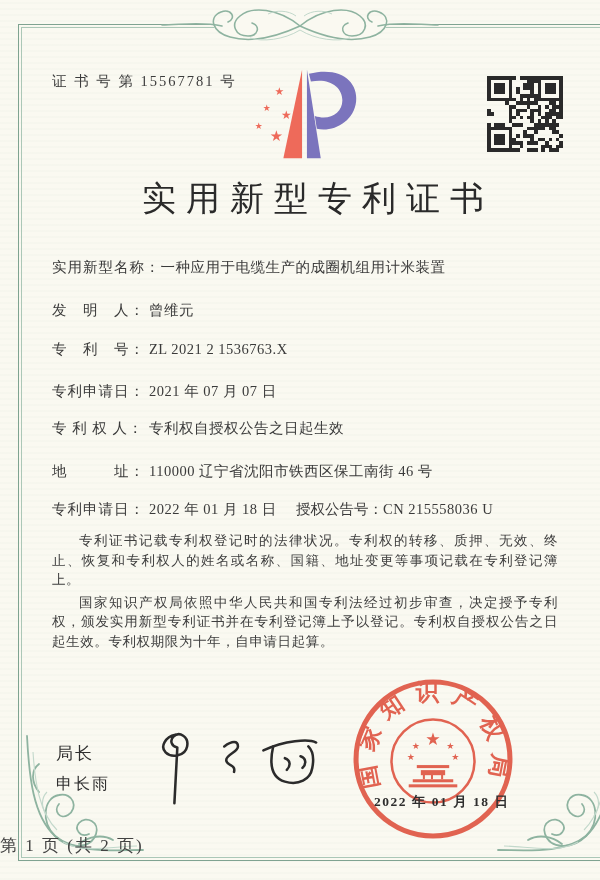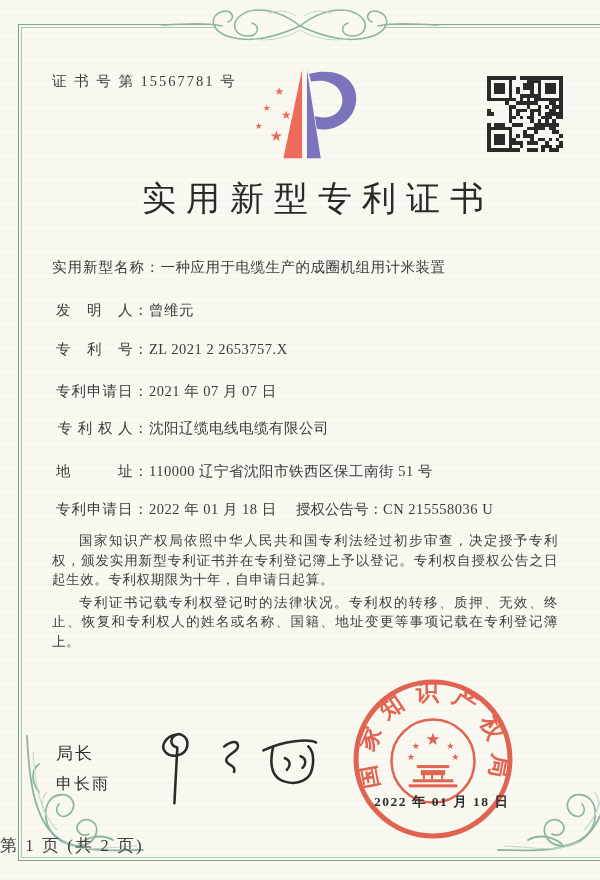--- a/index.html
+++ b/index.html
@@ -10,21 +10,21 @@
     font-family:"Liberation Serif", serif; color:#333; overflow:hidden;padding-left:36px;
   }
   .border-outer{position:absolute; left:18px; top:24px; right:13px; bottom:19px; border:1.5px solid #7fa391; pointer-events:none;}
   .border-inner{position:absolute; inset:2px; border:1px solid #abc7b7;}
   .cert-no{position:absolute; left:52px; top:72px; font-size:14.5px; letter-spacing:2px; color:#3c3c3c;}
   .logo{position:absolute; left:246px; top:64px; width:118px; height:102px;}
   .qr{position:absolute; left:487px; top:76px; width:76px; height:76px;}
   .title{position:absolute; left:0; right:0; top:176px; text-align:center; font-size:34px; font-weight:normal; letter-spacing:10px; color:#2a2a2a;}
   .fields{position:absolute; left:52px; top:258px; width:508px; font-size:14.5px; color:#3a3a3a;}
   .frow{position:absolute; left:0; width:508px; white-space:nowrap;}
-  .flabel{display:inline-block; min-width:97px; letter-spacing:1px;text-align:right;}
+  .flabel{display:inline-block; min-width:97px; letter-spacing:1px;}
   .fvalue{letter-spacing:0.5px;}
   .grant-no{position:absolute; left:244px; top:0;}
   .paras{position:absolute; left:52px; top:531px; width:506px;}
   .paras p{margin:0 0 3px; font-size:13.5px; line-height:19.5px; text-indent:2em; text-align:justify; letter-spacing:0.6px; color:#3e3e3e;}
   .sig-title{position:absolute; left:56px; top:742px; font-size:17px; font-family:"Liberation Sans",sans-serif; color:#2f2f2f; letter-spacing:2px;}
   .sig-name{position:absolute; left:56px; top:774px; font-size:16px; font-family:"Liberation Sans",sans-serif; color:#2f2f2f; letter-spacing:2px;}
   .signature{position:absolute; left:148px; top:720px; width:176px; height:92px;}
   .seal{position:absolute; left:352px; top:678px; width:162px; height:162px; opacity:0.88;}
   .seal-date{position:absolute; left:374px; top:793px; font-size:13.5px; font-weight:bold; letter-spacing:1.5px; color:#2e2e2e; z-index:5;}
   .footer{position:absolute; left:0; right:0; top:834px; font-size:17px; letter-spacing:2px; color:#424242;}
@@ -259,42 +259,42 @@
   <div class="title">实用新型专利证书</div>
 
   <div class="fields">
     <div class="frow" style="top:0">
       <span class="flabel">实用新型名称：</span><span class="fvalue">一种应用于电缆生产的成圈机组用计米装置</span>
     </div>
     <div class="frow" style="top:43px">
       <span class="flabel">发　明　人：</span><span class="fvalue">曾维元</span>
     </div>
     <div class="frow" style="top:82px">
-      <span class="flabel">专　利　号：</span><span class="fvalue">ZL 2021 2 2653757.X</span>
+      <span class="flabel">专　利　号：</span><span class="fvalue">ZL 2021 2 1536763.X</span>
     </div>
     <div class="frow" style="top:124px">
       <span class="flabel">专利申请日：</span><span class="fvalue">2021 年 07 月 07 日</span>
     </div>
     <div class="frow" style="top:161px">
-      <span class="flabel">专 利 权 人：</span><span class="fvalue">沈阳辽缆电线电缆有限公司</span>
+      <span class="flabel">专 利 权 人：</span><span class="fvalue">专利权自授权公告之日起生效</span>
     </div>
     <div class="frow" style="top:204px">
-      <span class="flabel">地　　　址：</span><span class="fvalue">110000  辽宁省沈阳市铁西区保工南街 51 号</span>
+      <span class="flabel">地　　　址：</span><span class="fvalue">110000  辽宁省沈阳市铁西区保工南街 46 号</span>
     </div>
     <div class="frow" style="top:242px">
       <span class="flabel">专利申请日：</span><span class="fvalue">2022 年 01 月 18 日</span>
       <span class="grant-no">
         <span>授权公告号：</span><span class="fvalue">CN 215558036 U</span>
       </span>
     </div>
   </div>
 
   <div class="paras">
+    <p>专利证书记载专利权登记时的法律状况。专利权的转移、质押、无效、终止、恢复和专利权人的姓名或名称、国籍、地址变更等事项记载在专利登记簿上。</p>
     <p>国家知识产权局依照中华人民共和国专利法经过初步审查，决定授予专利权，颁发实用新型专利证书并在专利登记簿上予以登记。专利权自授权公告之日起生效。专利权期限为十年，自申请日起算。</p>
-    <p>专利证书记载专利权登记时的法律状况。专利权的转移、质押、无效、终止、恢复和专利权人的姓名或名称、国籍、地址变更等事项记载在专利登记簿上。</p>
   </div>
 
   <div class="sig-title">局长</div>
   <div class="sig-name">申长雨</div>
   <svg class="signature" viewBox="0 0 180 92">
     <g stroke="#2b2b2b" stroke-width="2.6" fill="none" stroke-linecap="round" stroke-linejoin="round">
       <path d="M28,14 C18,16 12,26 18,32 C24,38 38,36 40,26 C42,16 32,10 26,16 C22,20 24,26 30,27 L27,84"></path>
       <path d="M78,26 C86,20 92,20 92,26 C92,32 80,34 80,40 C80,46 90,44 88,52"></path>
       <path d="M118,30 C140,20 164,18 172,22"></path>
       <path d="M128,26 C124,44 126,58 140,62 C154,66 166,60 168,48 C170,38 168,30 164,26"></path>

